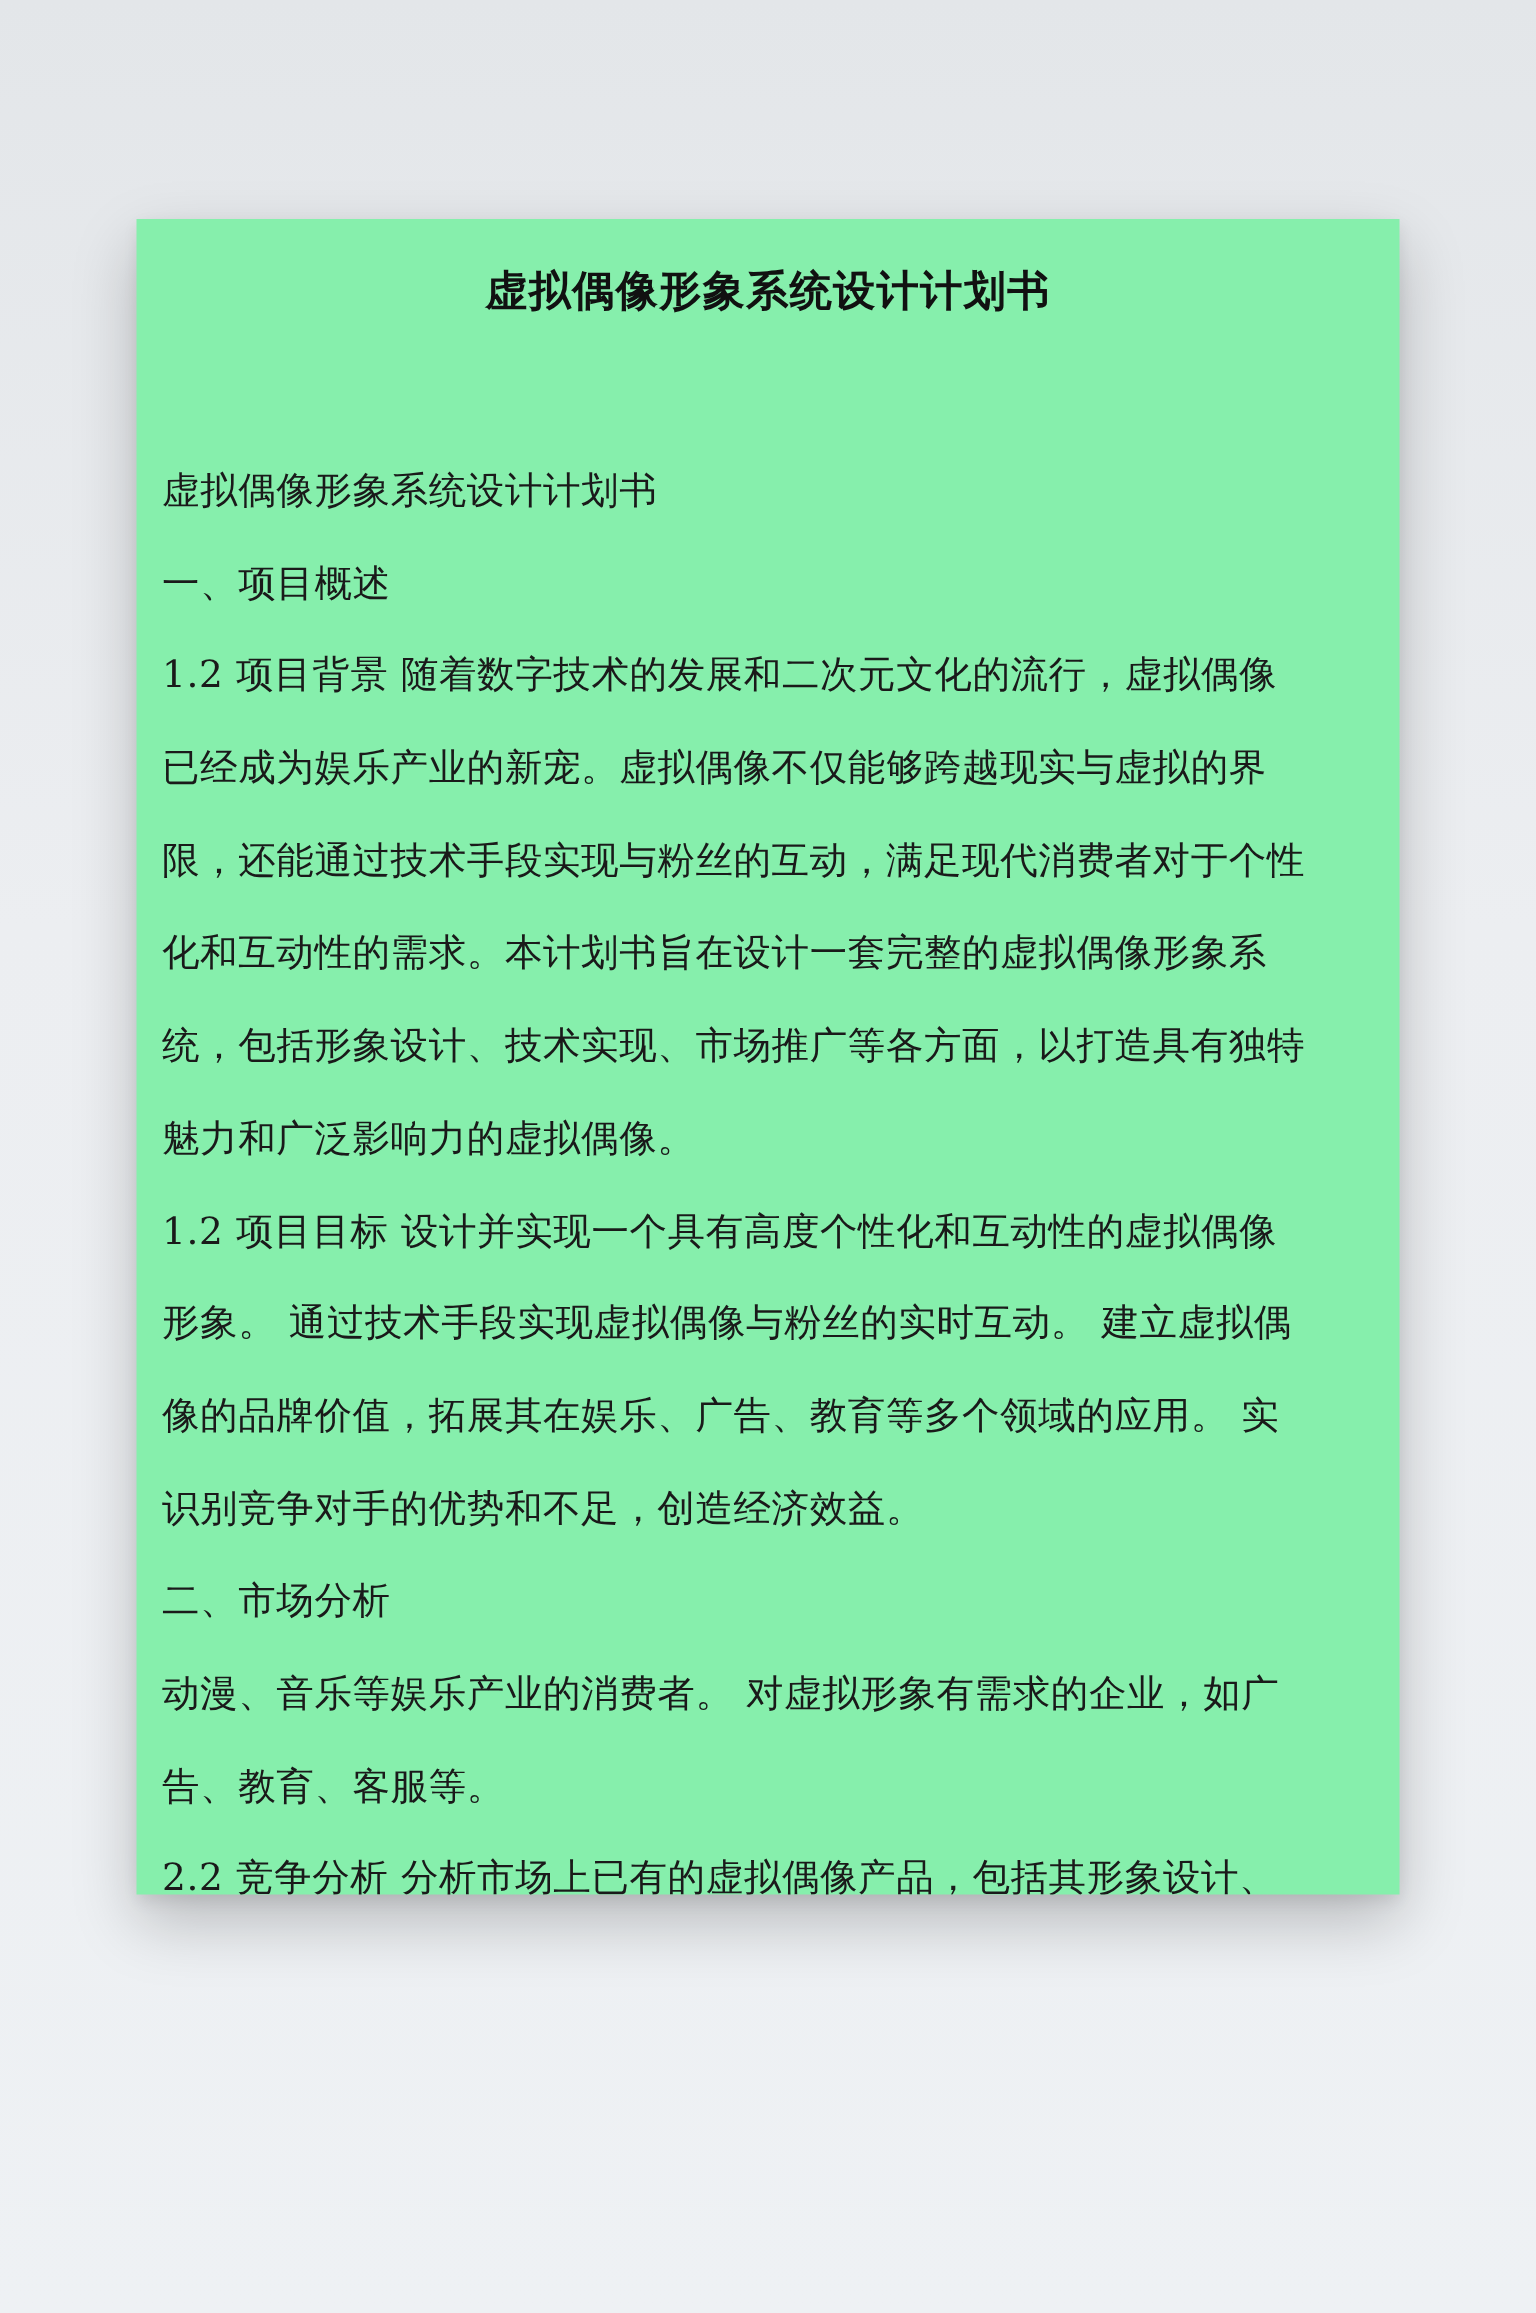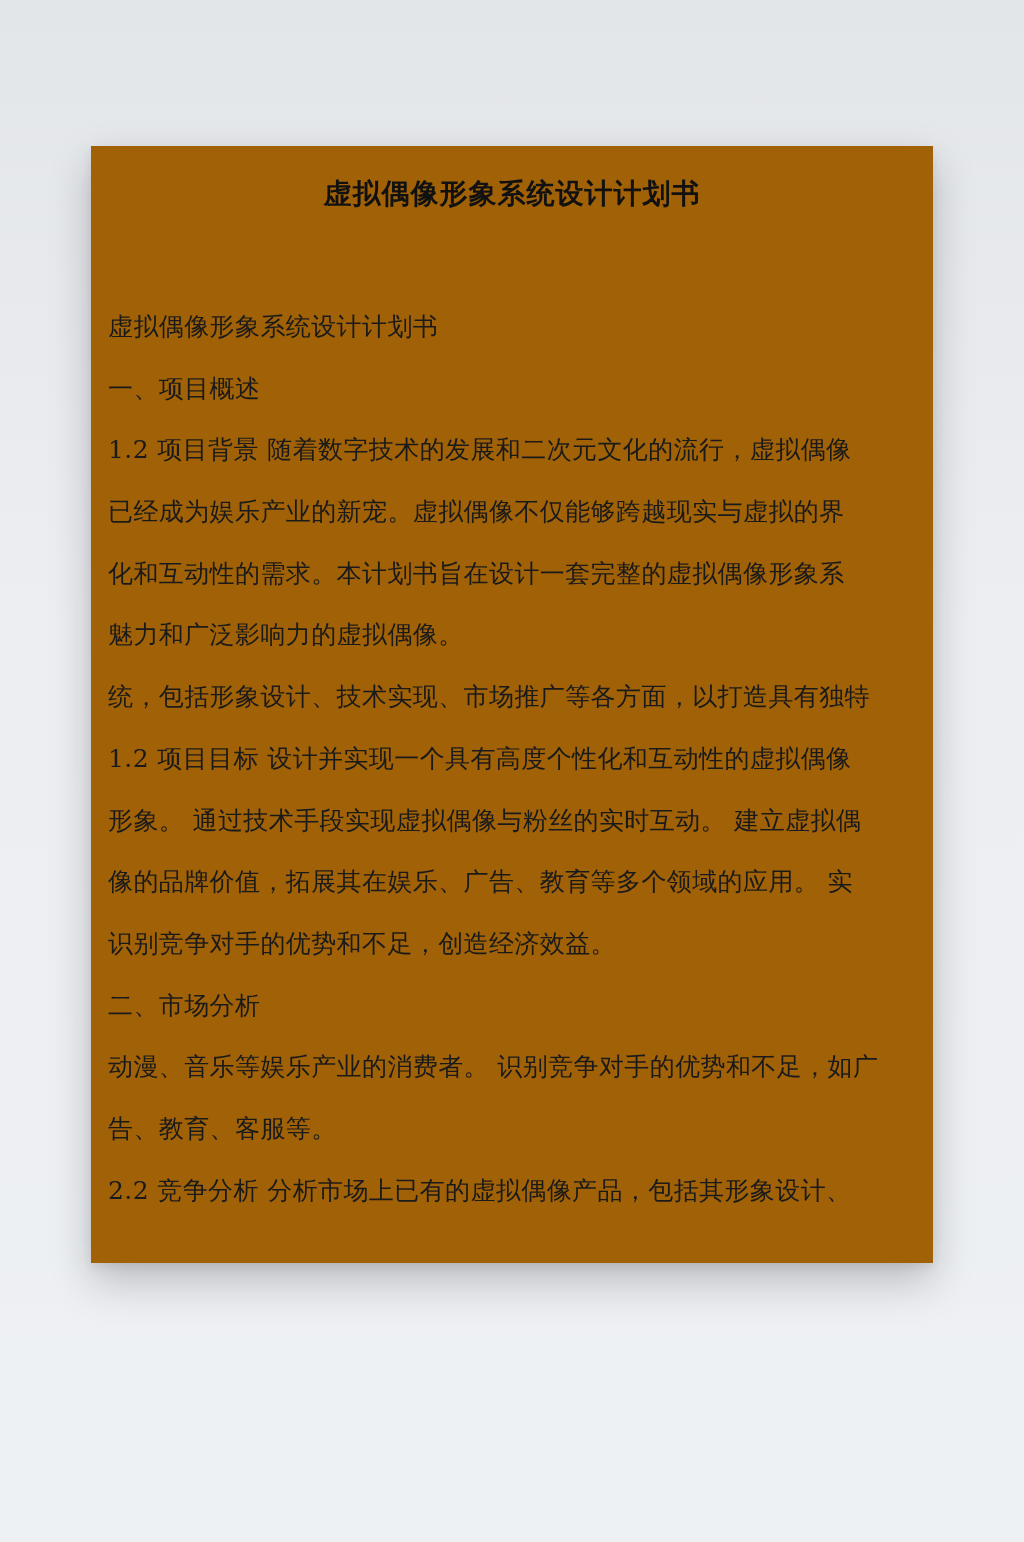--- a/index.html
+++ b/index.html
@@ -13,21 +13,21 @@
       position: relative;
       overflow: hidden;
       font-family: "DejaVu Serif", "Liberation Serif", serif;
     }
     .page {
       position: absolute;
       left: 91px;
       top: 146px;
       width: 842px;
       height: 1117px;
-      background: #a16207;
+      background: #86efac;
       box-shadow: 0 18px 40px rgba(0,0,0,0.22), 0 4px 10px rgba(0,0,0,0.08);
       overflow: hidden;
     }
     .doc-title {
       position: absolute;
       left: 0;
       right: 0;
       top: 28px;
       text-align: center;
       font-size: 28px;
@@ -56,25 +56,26 @@
 <body>
 
 <div class="page">
   <div class="doc-title">虚拟偶像形象系统设计计划书</div>
 
   <div class="body-text">
     <span class="line">虚拟偶像形象系统设计计划书</span>
     <span class="line">一、项目概述</span>
     <span class="line">1.2 项目背景 随着数字技术的发展和二次元文化的流行，虚拟偶像</span>
     <span class="line">已经成为娱乐产业的新宠。虚拟偶像不仅能够跨越现实与虚拟的界</span>
+    <span class="line">限，还能通过技术手段实现与粉丝的互动，满足现代消费者对于个性</span>
     <span class="line">化和互动性的需求。本计划书旨在设计一套完整的虚拟偶像形象系</span>
+    <span class="line">统，包括形象设计、技术实现、市场推广等各方面，以打造具有独特</span>
     <span class="line">魅力和广泛影响力的虚拟偶像。</span>
-    <span class="line">统，包括形象设计、技术实现、市场推广等各方面，以打造具有独特</span>
     <span class="line">1.2 项目目标 设计并实现一个具有高度个性化和互动性的虚拟偶像</span>
     <span class="line">形象。 通过技术手段实现虚拟偶像与粉丝的实时互动。 建立虚拟偶</span>
     <span class="line">像的品牌价值，拓展其在娱乐、广告、教育等多个领域的应用。 实</span>
     <span class="line">识别竞争对手的优势和不足，创造经济效益。</span>
     <span class="line">二、市场分析</span>
-    <span class="line">动漫、音乐等娱乐产业的消费者。 识别竞争对手的优势和不足，如广</span>
+    <span class="line">动漫、音乐等娱乐产业的消费者。 对虚拟形象有需求的企业，如广</span>
     <span class="line">告、教育、客服等。</span>
     <span class="line">2.2 竞争分析 分析市场上已有的虚拟偶像产品，包括其形象设计、</span>
   </div>
 </div>
 
 </body></html>

